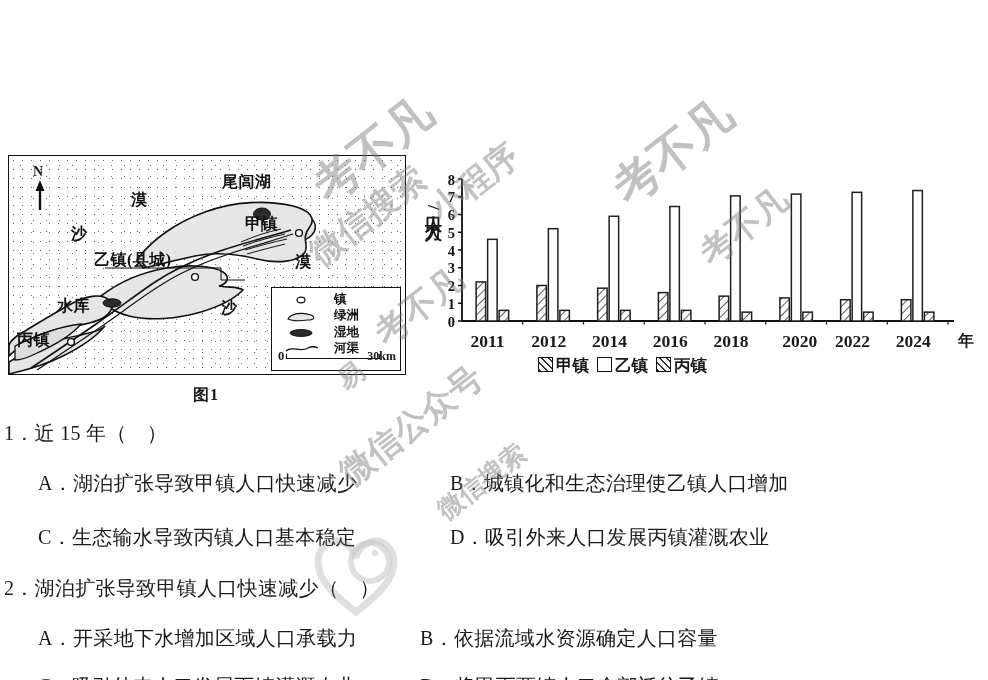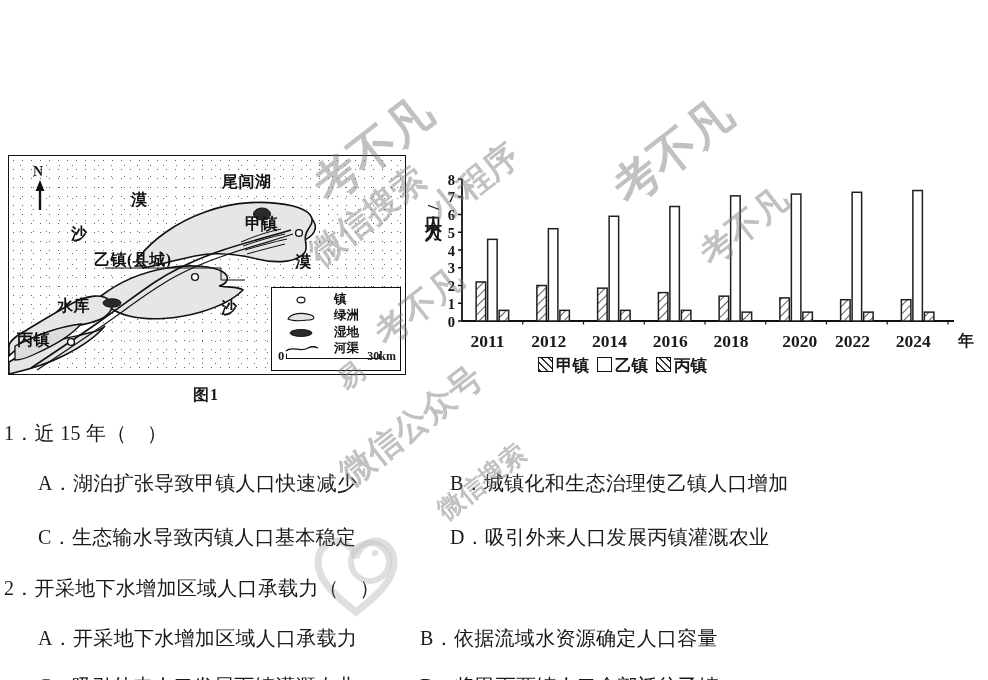--- a/index.html
+++ b/index.html
@@ -353,21 +353,21 @@
       <span>B．</span><span>城镇化和生态治理使乙镇人口增加</span>
     </div>
     <div class="opt" style="left:38px;top:104px;">
       <span>C．</span><span>生态输水导致丙镇人口基本稳定</span>
     </div>
     <div class="opt" style="left:450px;top:104px;">
       <span>D．</span><span>吸引外来人口发展丙镇灌溉农业</span>
     </div>
 
     <div class="q-stem" style="left:4px;top:155px;">
-      <span>2．</span><span>开采地下水增加区域人口承载力（　）</span>
+      <span>2．</span><span>湖泊扩张导致甲镇人口快速减少（　）</span>
     </div>
     <div class="opt" style="left:38px;top:205px;">
       <span>A．</span><span>开采地下水增加区域人口承载力</span>
     </div>
     <div class="opt" style="left:420px;top:205px;">
       <span>B．</span><span>依据流域水资源确定人口容量</span>
     </div>
     <div class="opt" style="left:38px;top:253px;">
       <span>C．</span><span>吸引外来人口发展丙镇灌溉农业</span>
     </div>

